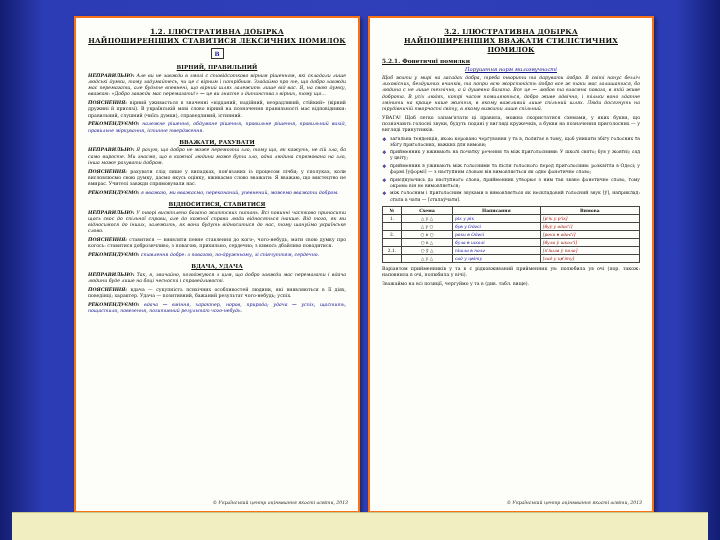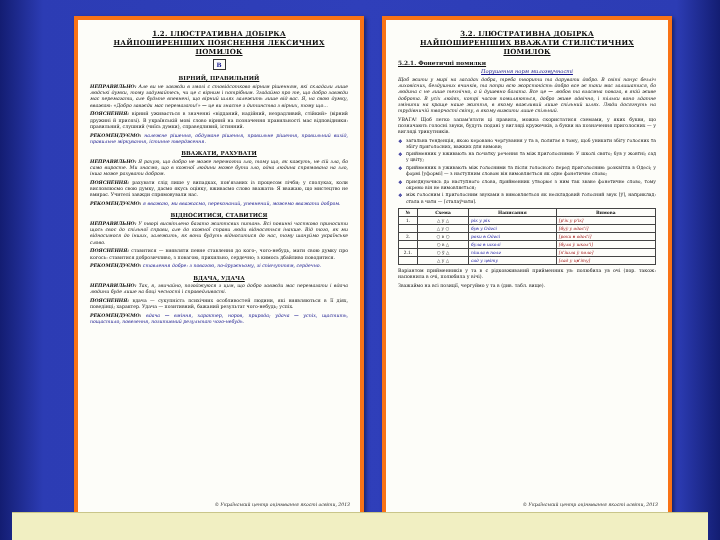--- a/index.html
+++ b/index.html
@@ -7,26 +7,26 @@
     width:720px;height:540px;position:relative;overflow:hidden;
     background:linear-gradient(90deg,#131d72 0%,#2c3cb4 6%,#2f3fba 50%,#2c3cb4 94%,#131d72 100%);
     font-family:"DejaVu Serif", serif;
   }
   .bottom-strip{
     position:absolute;left:12px;right:12px;bottom:0;height:27px;
     background:#f1efc2;border-top:1px solid #c9c58a;
   }
   .page{
     position:absolute;top:16px;width:258px;height:476px;
-    background:#fdfdf9;border:4px solid #f97316;
+    background:#fdfdf9;border:2px solid #f97316;
     padding:9px 12px 8px 12px;color:#101010;
     box-shadow:2px 2px 4px rgba(0,0,0,.45);
   }
   .page-left{left:74px;}
-  .page-right{left:382px;}
+  .page-right{left:368px;}
   .pg-header{
     text-align:center;font-weight:bold;font-size:7px;line-height:1.3;
     text-decoration:underline;letter-spacing:.2px;
   }
   .badge{
     width:11px;height:9px;margin:3px auto 1px auto;border:1px solid #333;
     text-align:center;font-size:6px;font-weight:bold;color:#14148c;line-height:9px;
   }
   .section-title{
     text-align:center;font-weight:bold;font-size:5.6px;
@@ -52,21 +52,21 @@
   .page-footer{
     position:absolute;right:10px;bottom:6px;font-size:4.6px;font-style:italic;color:#222;
   }
 </style>
 </head>
 <body>
 
 <div class="page page-left">
   <div class="pg-header">
     <div>1.2.  ІЛЮСТРАТИВНА ДОБІРКА</div>
-    <div>НАЙПОШИРЕНІШИХ ПОЯСНЕННЯ ЛЕКСИЧНИХ ПОМИЛОК</div>
+    <div>НАЙПОШИРЕНІШИХ СТАВИТИСЯ ЛЕКСИЧНИХ ПОМИЛОК</div>
   </div>
   <div class="badge">В</div>
 
   <div class="section">
     <div class="section-title">ВІРНИЙ, ПРАВИЛЬНИЙ</div>
     <p class="para"><span class="label">НЕПРАВИЛЬНО:</span> <span class="wrong-text">Але ви не завжди в змозі є стовідсотково вірним рішенням, які складали лише людські думки, тому задумайтесь, чи це є вірним і потрібним. Згадаймо про те, що добро завжди має перемагати, але будьте впевнені, що вірний шлях залежить лише від вас. Я, на свою думку, вважаю: «Добро завжди має перемагати!» — це ви знаєте з дитинства з вірних, тому що…</span></p>
     <p class="para"><span class="label">ПОЯСНЕННЯ:</span> <span class="expl-text">вірний уживається в значенні «відданий, надійний, незрадливий, стійкий» (вірний дружині й присязі). В українській мові слово вірний на позначення правильності має відповідники: правильний, слушний (чиїсь думки), справедливий, істинний.</span></p>
     <p class="para"><span class="label">РЕКОМЕНДУЄМО:</span> <span class="rec-text">належне рішення, обдумане рішення, правильне рішення, правильний вихід, правильне міркування, істинне твердження.</span></p>
   </div>
 

